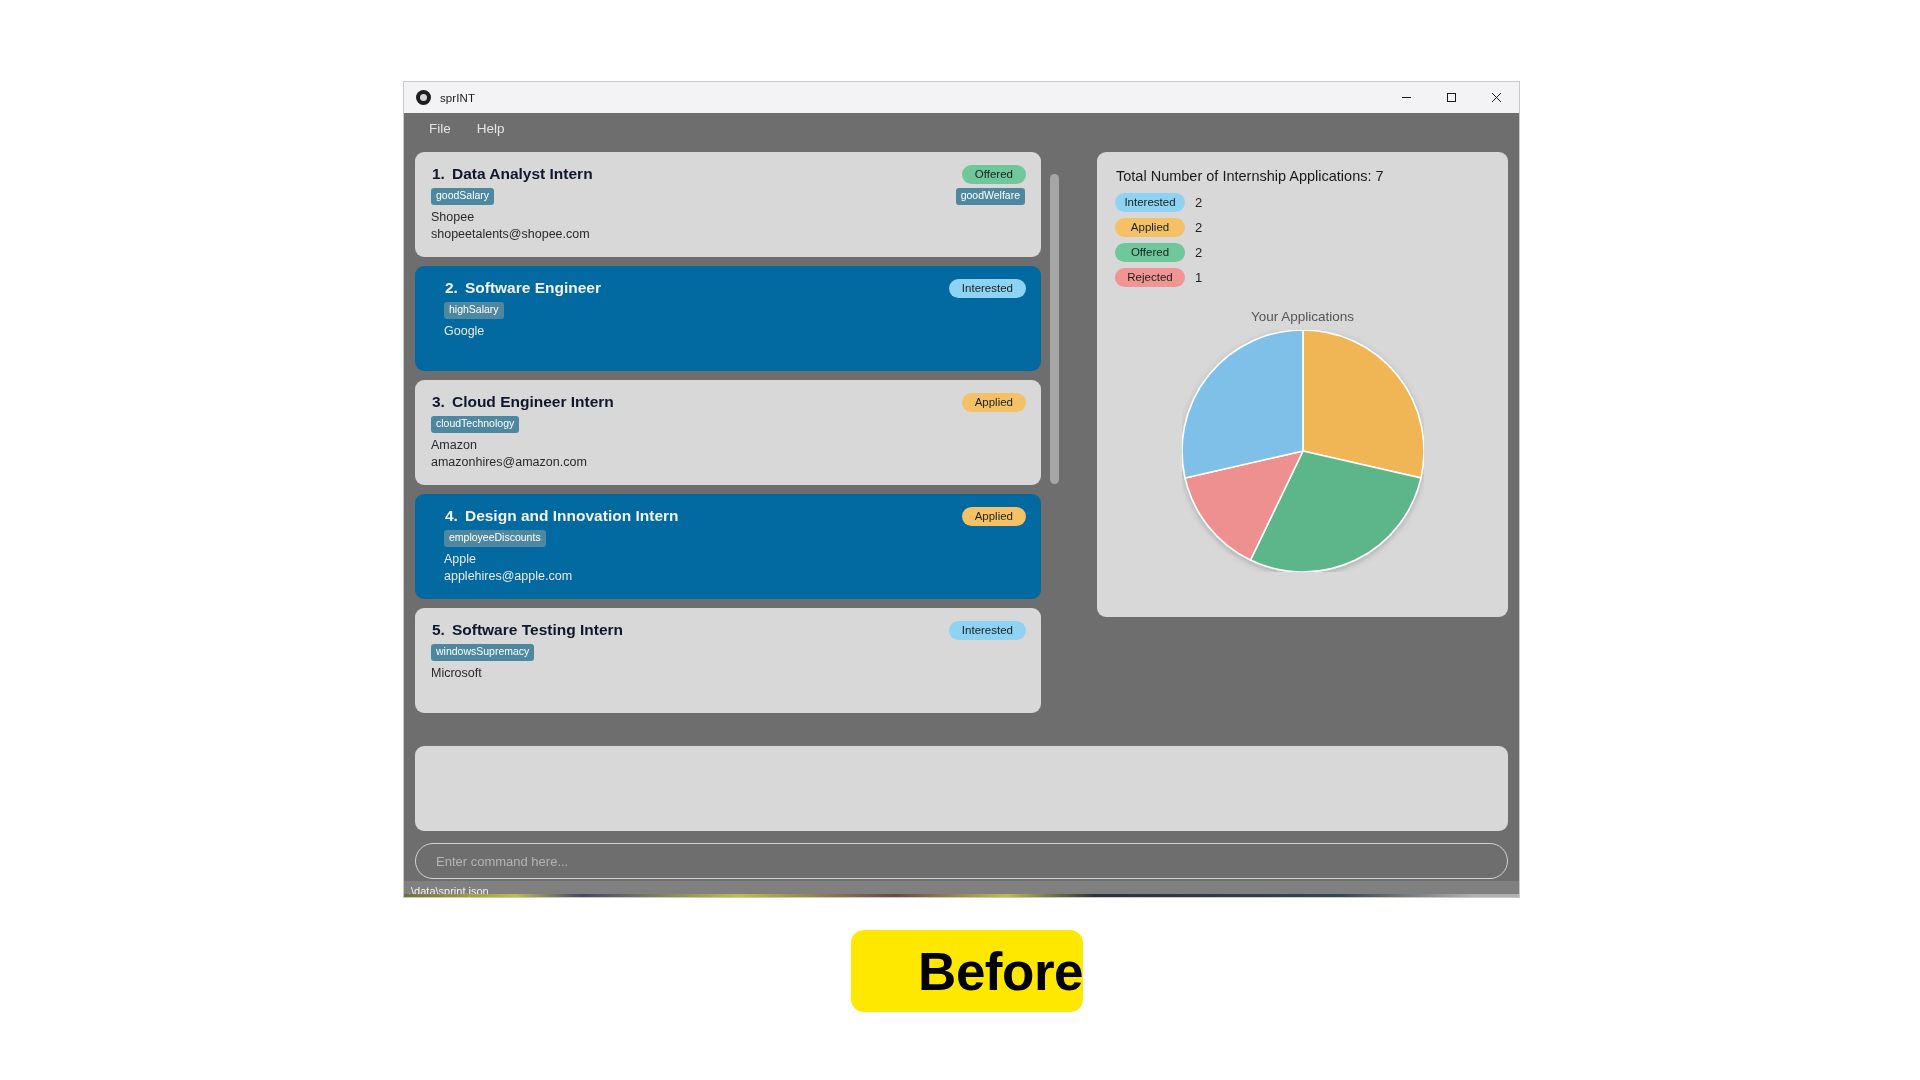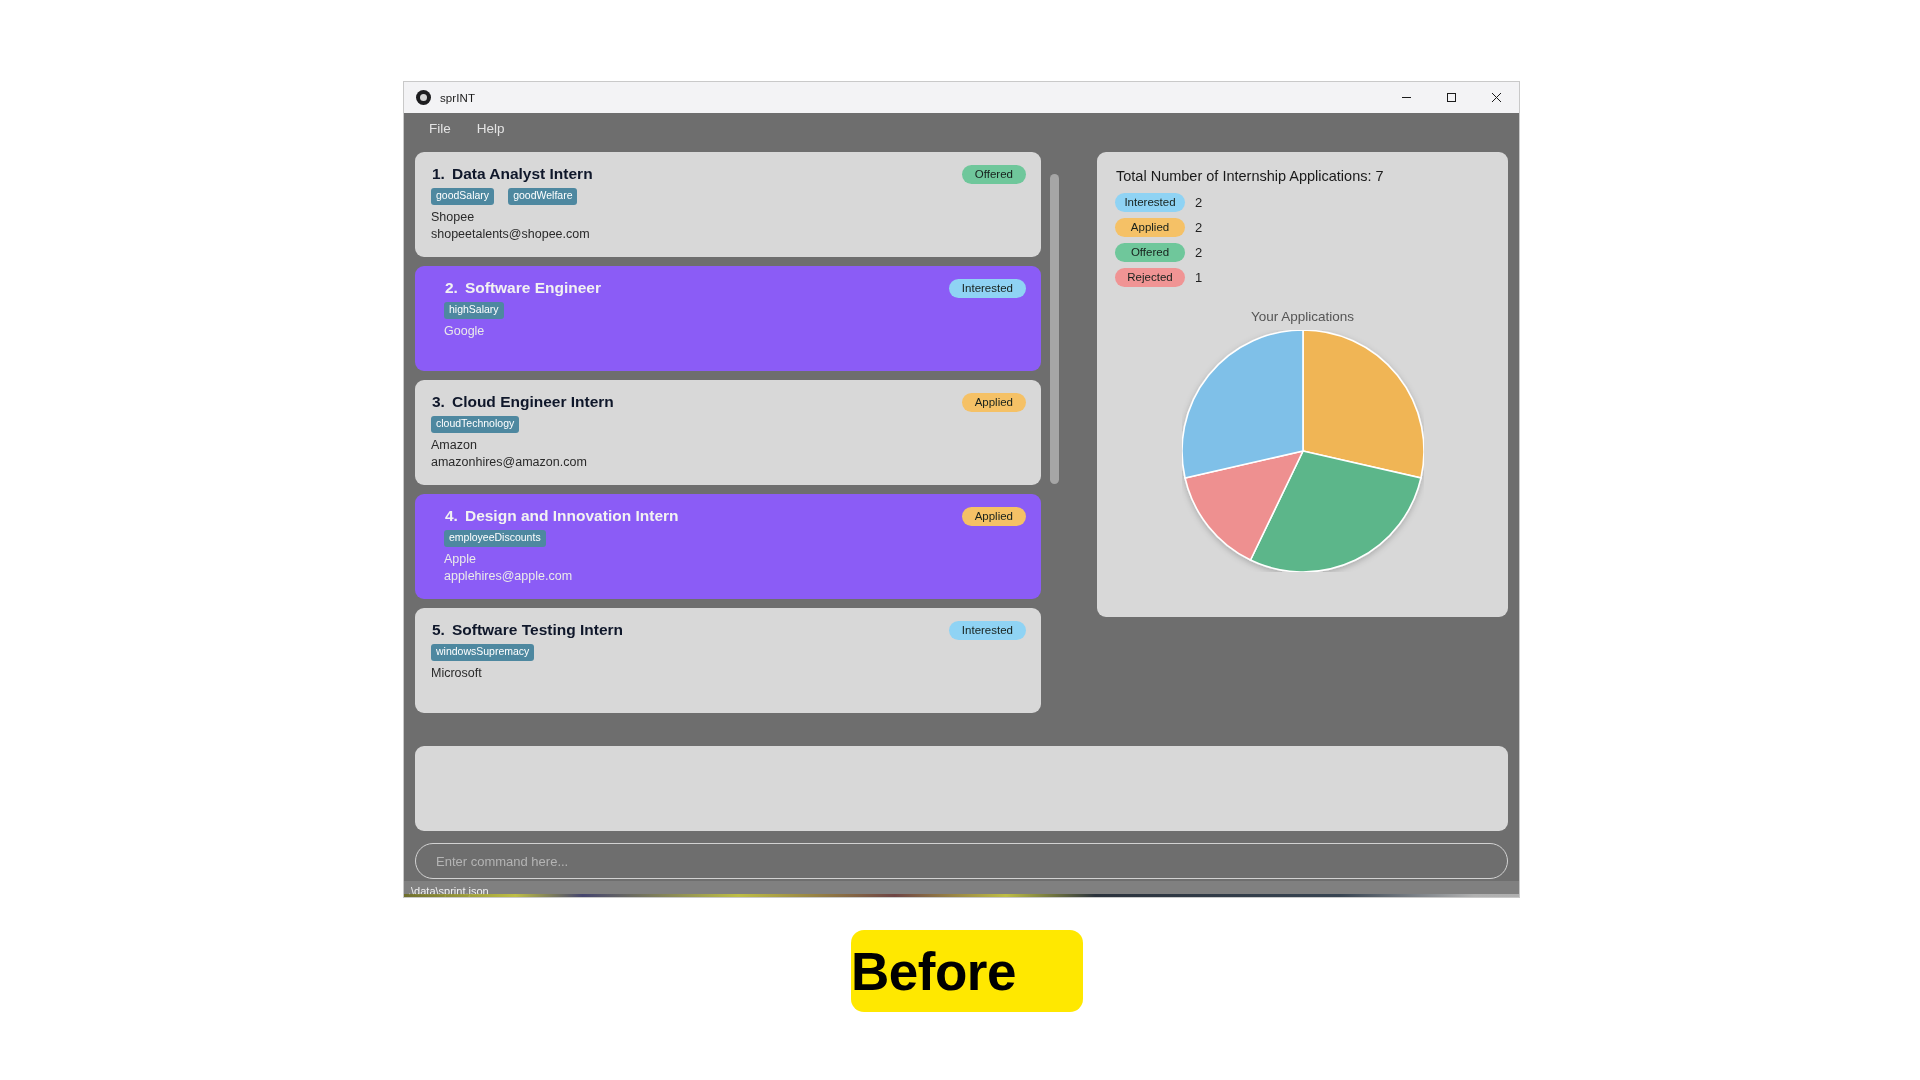--- a/index.html
+++ b/index.html
@@ -98,33 +98,33 @@
   }
   .app-card{
     border-radius:9px;
     padding:13px 16px 15px 16px;
     margin-bottom:9px;
     position:relative;
     box-sizing:border-box;
     min-height:105px;
   }
   .app-card.light{ background:#d8d8d8; }
-  .app-card.dark{ background:#8b5cf6;padding-left:29px; }
+  .app-card.dark{ background:#0369a1;padding-left:29px; }
 
   .card-title{
     font-size:15.5px;
     font-weight:bold;
     margin:0 0 5px 1px;
     white-space:nowrap;
   }
   .app-card.light .card-title{ color:#0f172a; }
   .app-card.dark  .card-title{ color:#f2f2f2; }
   .card-title .idx{ margin-right:7px; }
 
-  .tag-row{ display:flex; gap:14px; margin-bottom:5px; }
+  .tag-row{ display:flex; gap:6px; margin-bottom:5px;justify-content:space-between; }
   .tag{
     background:#4e88a0;
     color:#ffffff;
     font-size:10.5px;
     padding:2px 5px 3px 5px;
     border-radius:3px;
     line-height:1.1;
     white-space:nowrap;
   }
 
@@ -253,21 +253,21 @@
     opacity:.85;
   }
 
   
   #before-badge{
     position:absolute;
     left:851px; top:930px;
     width:232px; height:82px;
     background:#ffe800;
     border-radius:13px;
-    display:flex;align-items:center;justify-content:flex-start;
+    display:flex;align-items:center;justify-content:flex-end;
   }
   #before-badge-text{
     font-size:53px;
     font-weight:bold;
     color:#000000;
     letter-spacing:-.5px;
   }
 </style>
 </head>
 <body>

